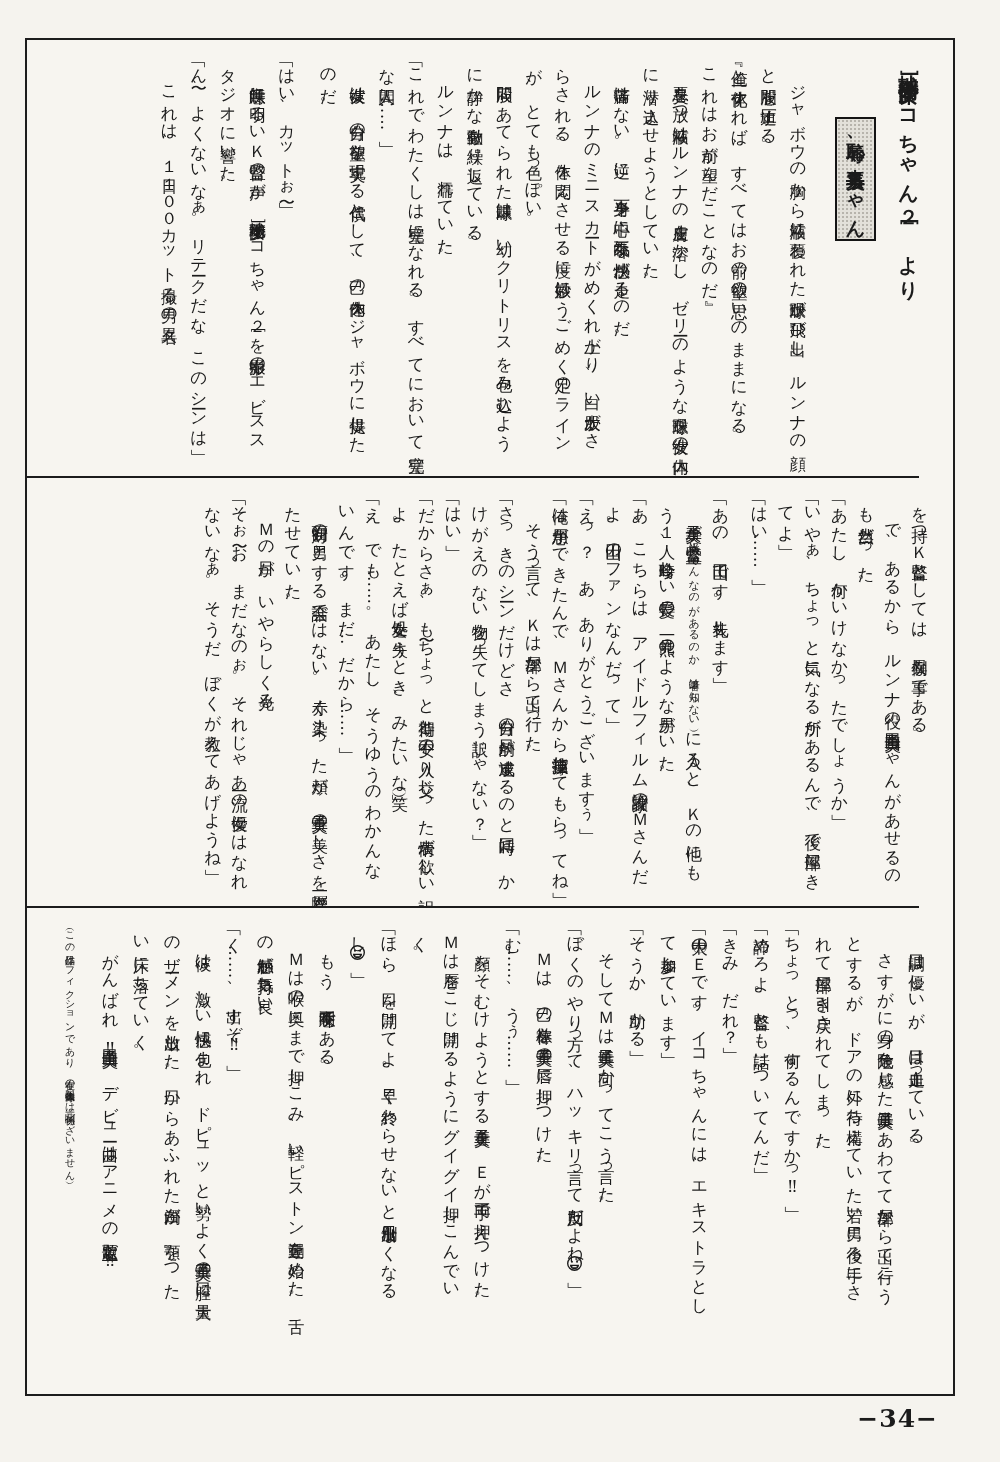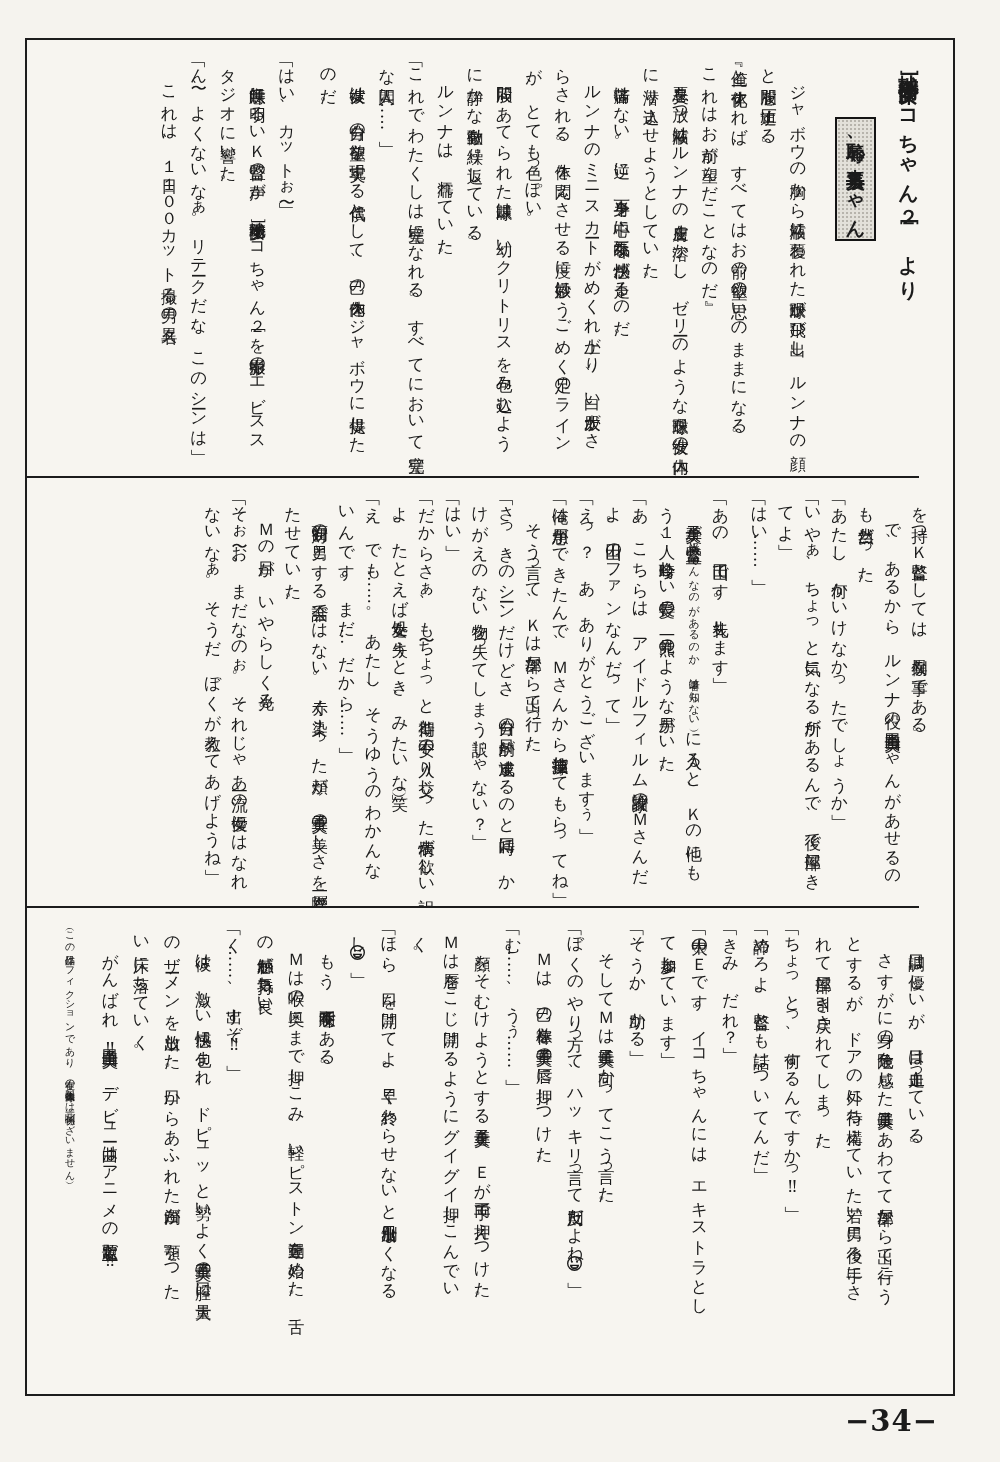--- a/index.html
+++ b/index.html
@@ -40,21 +40,21 @@
     background-image:radial-gradient(#b7b4ac 1px, rgba(0,0,0,0) 1px);
     background-size:4px 4px;
     padding:9px 2px;font-size:19px;letter-spacing:2px;
   }
   span.note{font-size:11px;letter-spacing:0;}
   p.fine{font-size:10px;letter-spacing:0;line-height:1.45;margin-right:18px;}
   .face{display:inline-block;width:17px;height:17px;line-height:1;}
   .face svg{display:block;}
   .page-number{
     position:absolute;top:1404px;right:62px;
-    font-size:29px;font-weight:bold;letter-spacing:1px;
+    font-size:25px;font-weight:bold;letter-spacing:1px;
   }
 </style>
 </head>
 <body>
 
 <div class="frame">
 
   <section class="block b1">
     <h1 class="source-title">［地球防衛少女イコちゃん２］　より</h1>
     <h2 class="story-title"><span class="boxed">恥辱、真美子ちゃん</span></h2>

